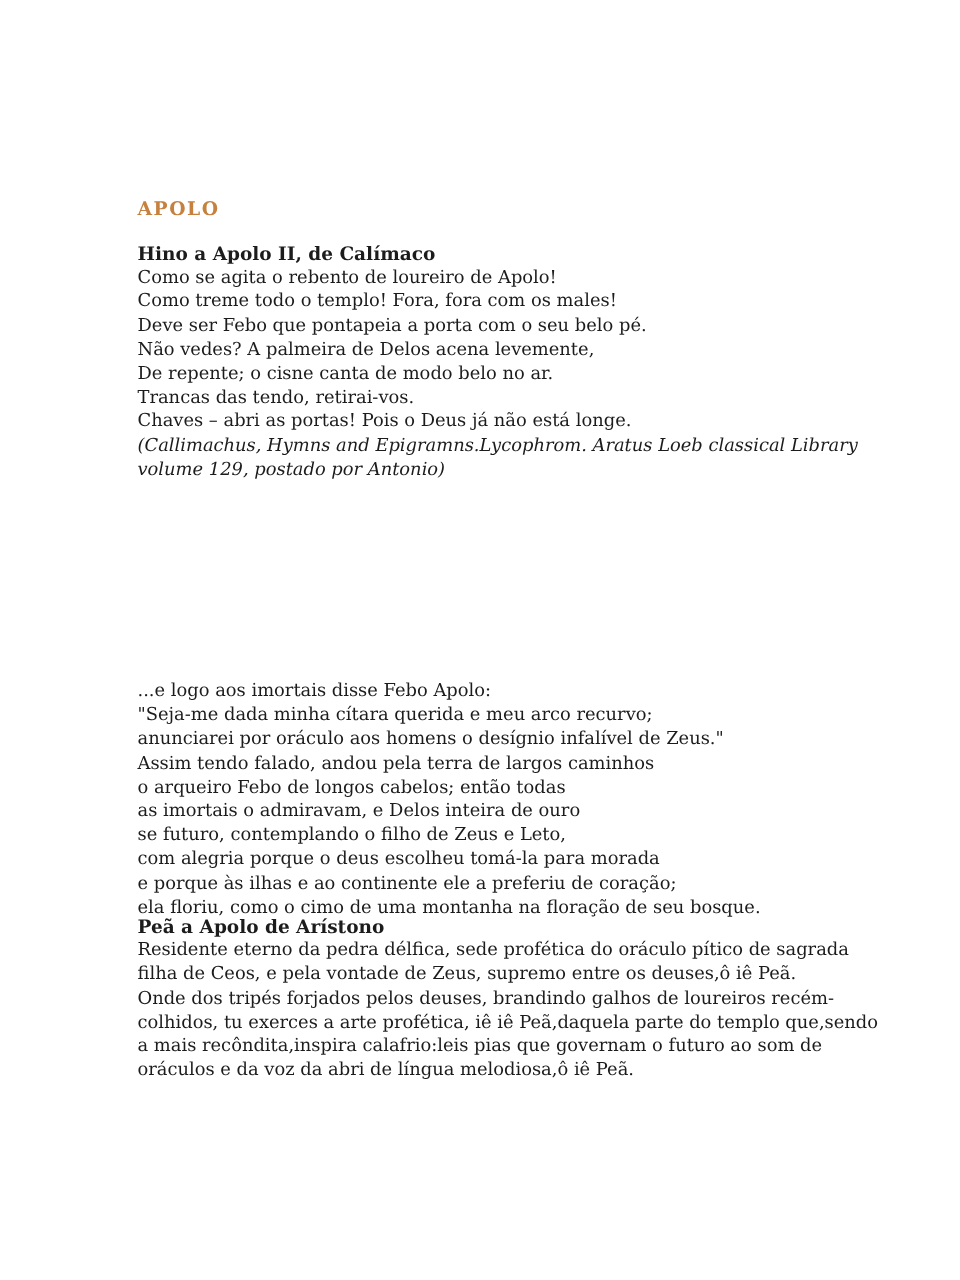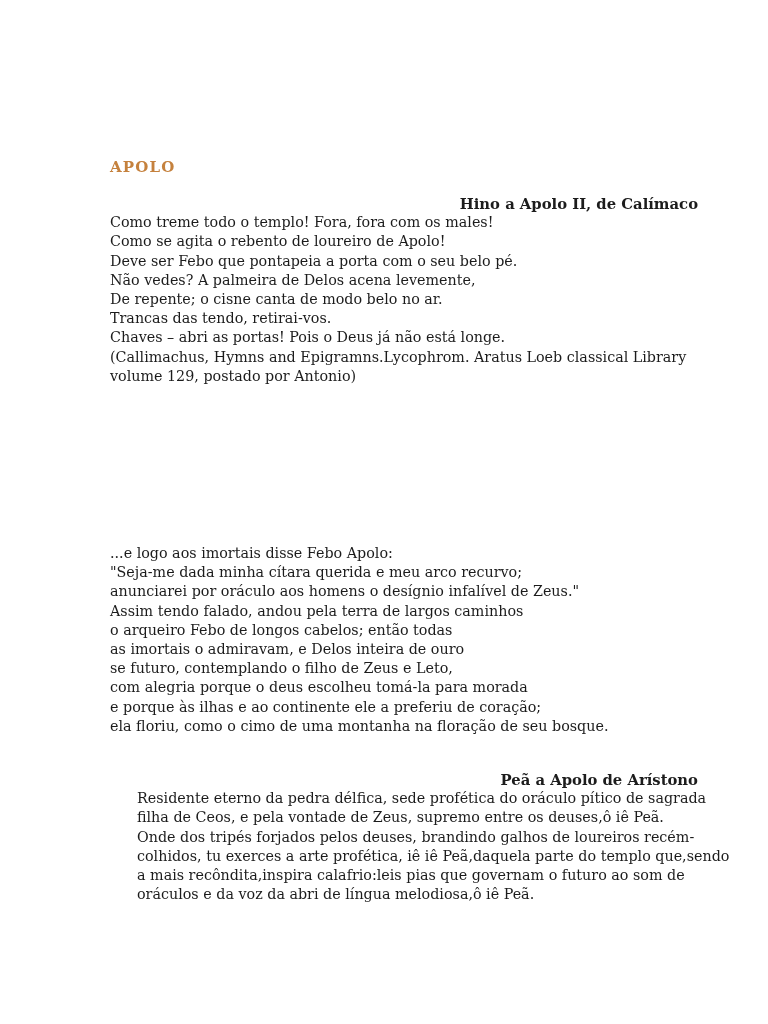--- a/index.html
+++ b/index.html
@@ -26,49 +26,49 @@
     letter-spacing: 1.2px;
     line-height: 19px;
   }
   .section {
     position: absolute;
     left: 110px;
     right: 70px;
   }
   #section-1 { top: 194px; }
   #section-2 { top: 544px; }
-  #section-3 { top: 770px; margin-left: 27px; }
+  #section-3 { top: 732px; }
   .section-heading {
     font-size: 14.8px;
     font-weight: bold;
     line-height: 19.2px;
     white-space: nowrap;
-    text-align: right;
   }
   .line {
     font-size: 14.3px;
     line-height: 19.2px;
     white-space: nowrap;
   }
   .citation .line {
+    font-style: italic;
     white-space: normal;
   }
 </style>
 </head>
 <body>
 
 <div id="page" style="background: rgb(255, 255, 255); color: rgb(28, 28, 28);">
 
   <div class="doc-title" style="color: rgb(197, 129, 61);">APOLO</div>
 
   <div class="section" id="section-1">
     <div class="section-heading">Hino a Apolo II, de Calímaco</div>
     <div class="lines">
+        <div class="line">Como se agita o rebento de loureiro de Apolo!</div>
         <div class="line">Como treme todo o templo! Fora, fora com os males!</div>
-        <div class="line">Como se agita o rebento de loureiro de Apolo!</div>
         <div class="line">Deve ser Febo que pontapeia a porta com o seu belo pé.</div>
         <div class="line">Não vedes? A palmeira de Delos acena levemente,</div>
         <div class="line">De repente; o cisne canta de modo belo no ar.</div>
         <div class="line">Trancas das tendo, retirai-vos.</div>
         <div class="line">Chaves – abri as portas! Pois o Deus já não está longe.</div>
       </div>
     <div class="citation">
         <div class="line">(Callimachus, Hymns and Epigramns.Lycophrom. Aratus Loeb classical Library</div>
         <div class="line">volume 129, postado por Antonio)</div>
       </div>

